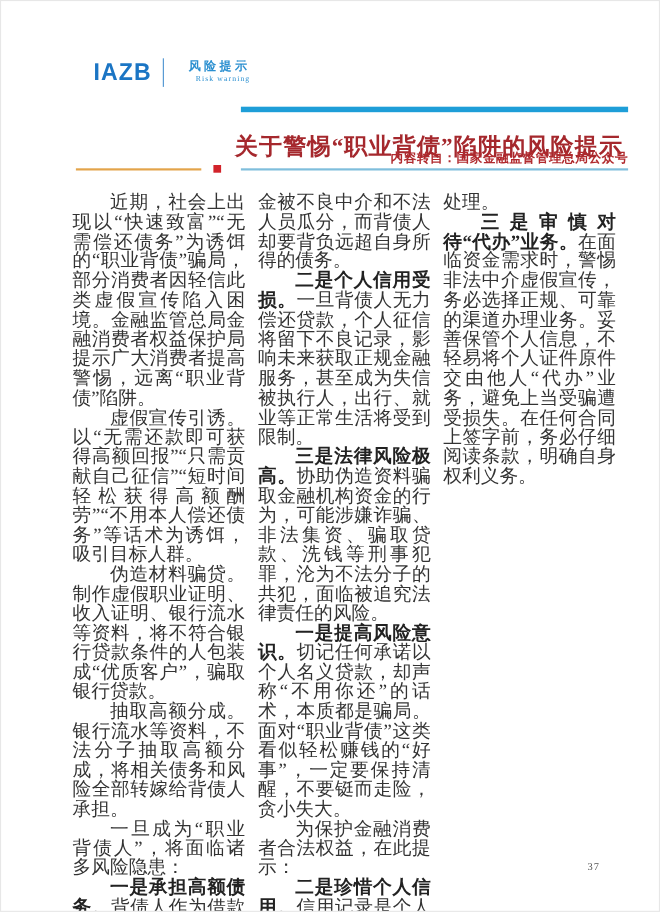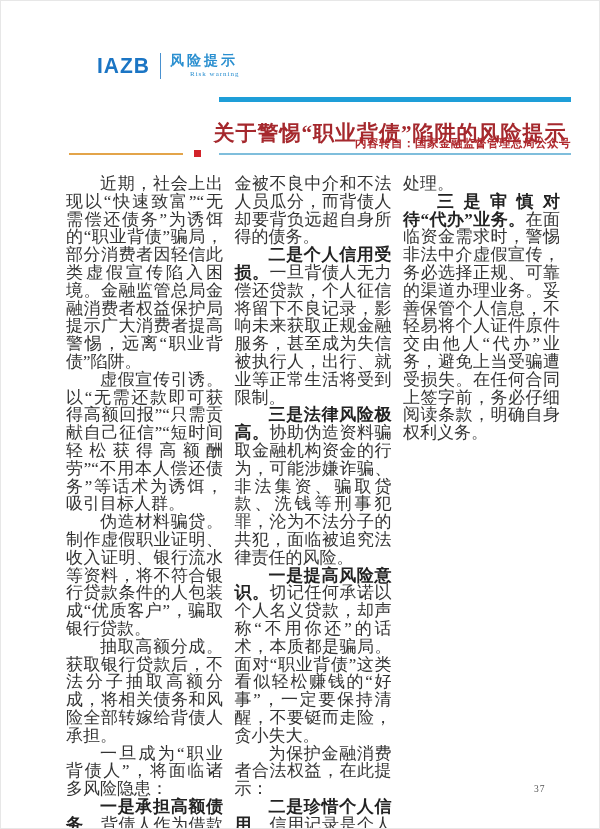--- a/index.html
+++ b/index.html
@@ -2,29 +2,29 @@
 <html style="--accent-blue: #1e9ed8; --rule-blue: #7fbedc; --logo-blue: #1b75c4; --tagline-blue: #2a8fd0; --title-red: #a5282d; --source-red: #b02a2e; --line-orange: #e3a44a; --dot-red: #d2232a; --end-mark-red: #d01f26;"><head>
 <meta charset="utf-8">
 <style>
   html,body{margin:0;padding:0;background:#fff;}
   .page{
     position:relative;width:600px;height:829px;background:#ffffff;
     box-sizing:border-box;border:1px solid #e7e7e7;overflow:hidden;
     font-family:"Liberation Serif","DejaVu Serif",serif;
   }
   
-  .logo-row{position:absolute;left:96px;top:52px;display:flex;align-items:center;}
+  .logo-row{position:absolute;left:84px;top:52px;display:flex;align-items:center;text-align:right;}
   .logo-text{
     font-family:"Liberation Sans","DejaVu Sans",sans-serif;
     font-weight:bold;font-size:21px;letter-spacing:1px;
     color:var(--logo-blue,#1b75c4);transform:scaleY(1.05);
   }
   .logo-divider{width:1px;height:26px;background:var(--logo-blue,#1b75c4);margin:0 9px 0 10px;opacity:.8;}
   .logo-tagline{display:flex;flex-direction:column;line-height:1.1;}
-  .tagline-cn{font-size:14px;font-weight:bold;letter-spacing:3px;color:var(--tagline-blue,#2a8fd0);}
+  .tagline-cn{font-size:11px;font-weight:bold;letter-spacing:3px;color:var(--tagline-blue,#2a8fd0);}
   .tagline-en{font-size:7px;letter-spacing:1px;color:var(--tagline-blue,#2a8fd0);margin-top:2px;margin-left:20px;}
   
   .title-bar{position:absolute;left:218px;top:96px;width:352px;height:5px;background:var(--accent-blue,#1e9ed8);}
   .article-title{
     position:absolute;left:180px;top:104px;width:390px;margin:14px;
     text-align:center;font-size:21px;font-weight:bold;letter-spacing:1px;
     color:var(--title-red,#a5282d);
   }
   .source-line{
     position:absolute;left:218px;top:135px;width:352px;
@@ -72,21 +72,21 @@
   <div class="source-line">内容转自：国家金融监督管理总局公众号</div>
   <span class="orange-rule"></span>
   <span class="red-dot"></span>
   <span class="blue-rule"></span>
 
   <main class="article">
     <div class="column">
         <p class="para">近期，社会上出现以“快速致富”“无需偿还债务”为诱饵的“职业背债”骗局，部分消费者因轻信此类虚假宣传陷入困境。金融监管总局金融消费者权益保护局提示广大消费者提高警惕，远离“职业背债”陷阱。</p>
         <p class="para">虚假宣传引诱。以“无需还款即可获得高额回报”“只需贡献自己征信”“短时间轻松获得高额酬劳”“不用本人偿还债务”等话术为诱饵，吸引目标人群。</p>
         <p class="para">伪造材料骗贷。制作虚假职业证明、收入证明、银行流水等资料，将不符合银行贷款条件的人包装成“优质客户”，骗取银行贷款。</p>
-        <p class="para">抽取高额分成。获取银行贷款后，不法分子抽取高额分成，将相关债务和风险全部转嫁给背债人承担。</p>
+        <p class="para">抽取高额分成。银行流水等资料，不法分子抽取高额分成，将相关债务和风险全部转嫁给背债人承担。</p>
         <p class="para">一旦成为“职业背债人”，将面临诸多风险隐患：</p>
         <p class="para"><b>一是承担高额债务。</b>背债人作为借款人，需依法偿还全部本金及利息，逾期未偿还将面临催收、罚息，甚至被起诉。从实际案例看，背债人到手的“背债费”只是贷款金额的一部分，大量资</p>
       </div>
     <div class="column">
         <p class="para no-indent">金被不良中介和不法人员瓜分，而背债人却要背负远超自身所得的债务。</p>
         <p class="para"><b>二是个人信用受损。</b>一旦背债人无力偿还贷款，个人征信将留下不良记录，影响未来获取正规金融服务，甚至成为失信被执行人，出行、就业等正常生活将受到限制。</p>
         <p class="para"><b>三是法律风险极高。</b>协助伪造资料骗取金融机构资金的行为，可能涉嫌诈骗、非法集资、骗取贷款、洗钱等刑事犯罪，沦为不法分子的共犯，面临被追究法律责任的风险。</p>
         <p class="para"><b>一是提高风险意识。</b>切记任何承诺以个人名义贷款，却声称“不用你还”的话术，本质都是骗局。面对“职业背债”这类看似轻松赚钱的“好事”，一定要保持清醒，不要铤而走险，贪小失大。</p>
         <p class="para">为保护金融消费者合法权益，在此提示：</p>
         <p class="para"><b>二是珍惜个人信用。</b>信用记录是个人经济社会生活中的第二张“身份证”，要合理规划收支，按时偿还各类债务，不随意为他人担保，不参与任何形式的骗贷或信用卡套现。发现信用记录异常，及时联系金融机构核实</p>

